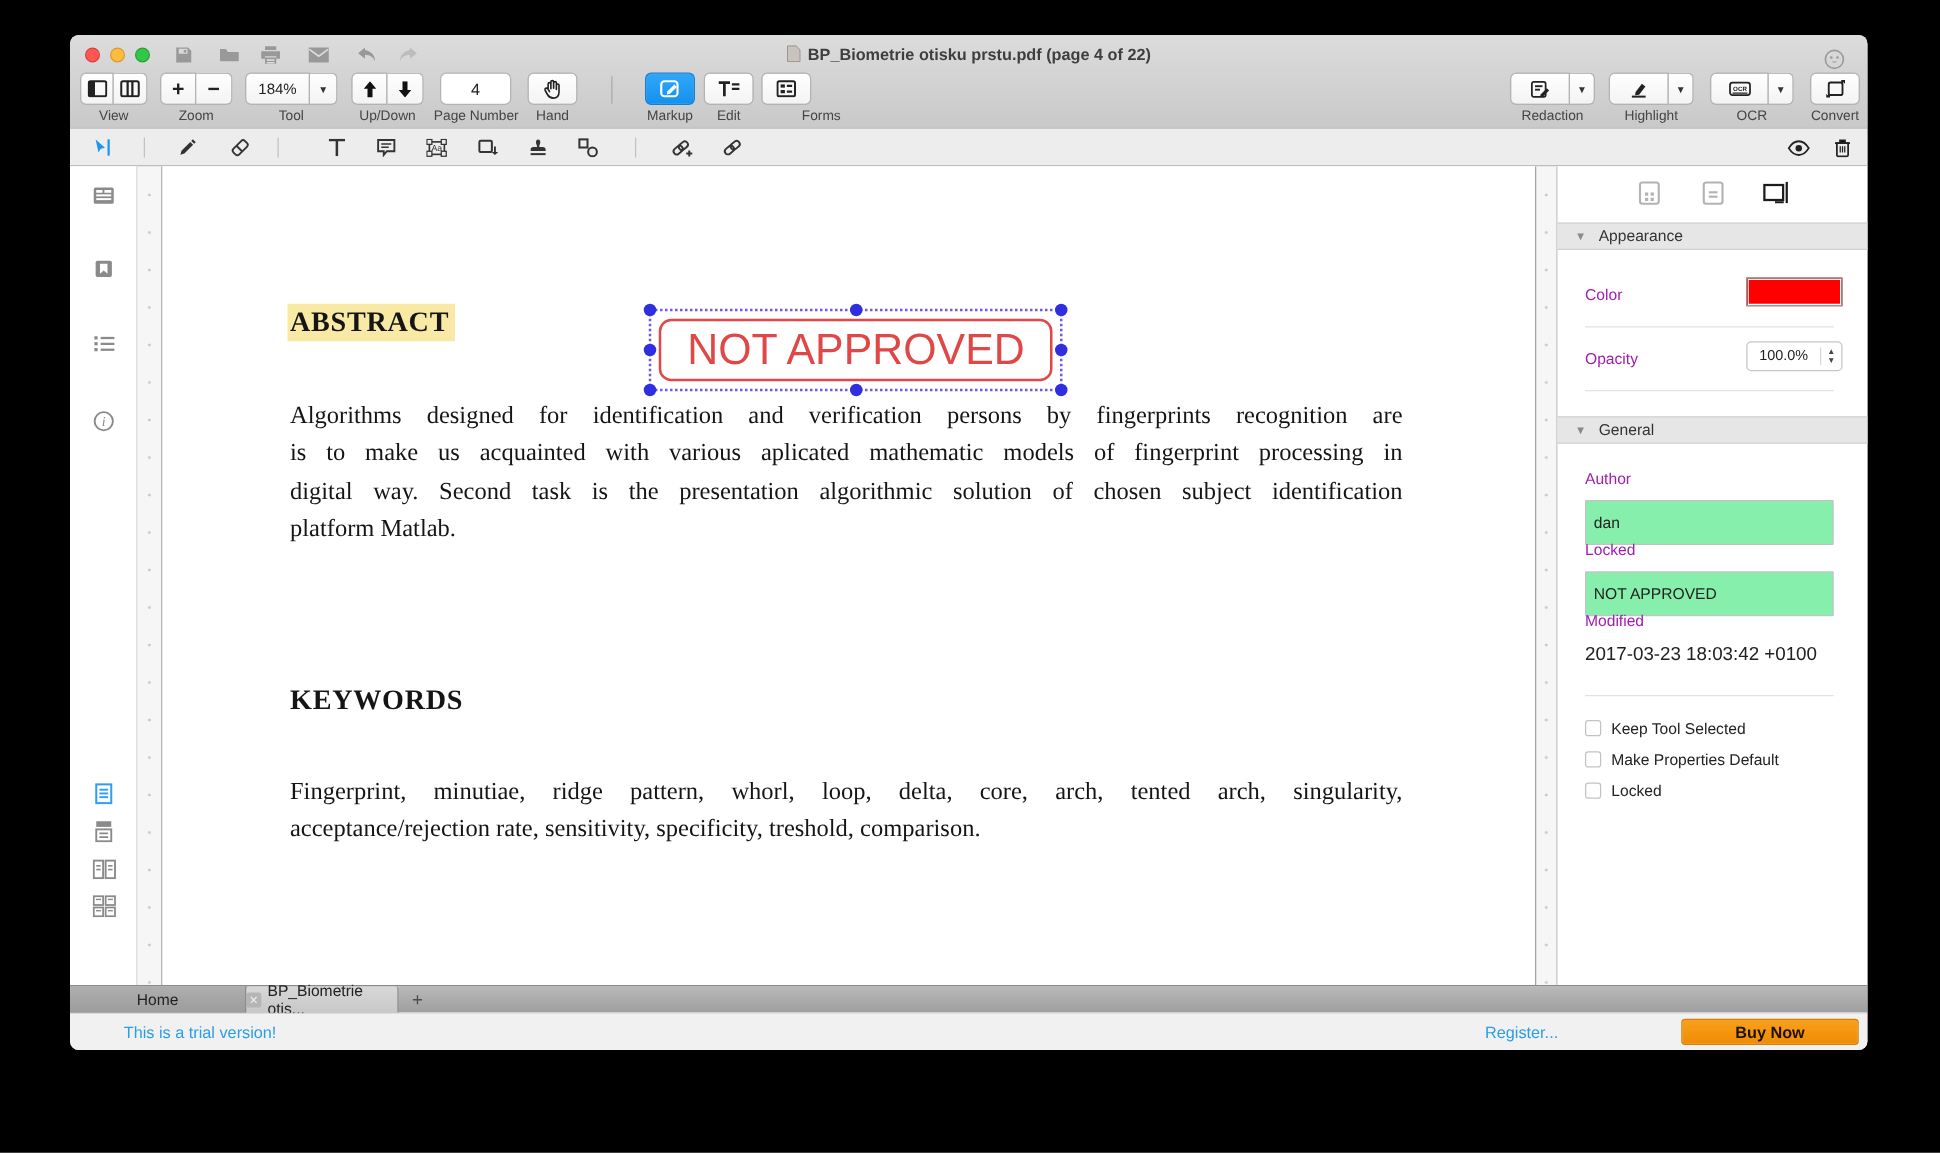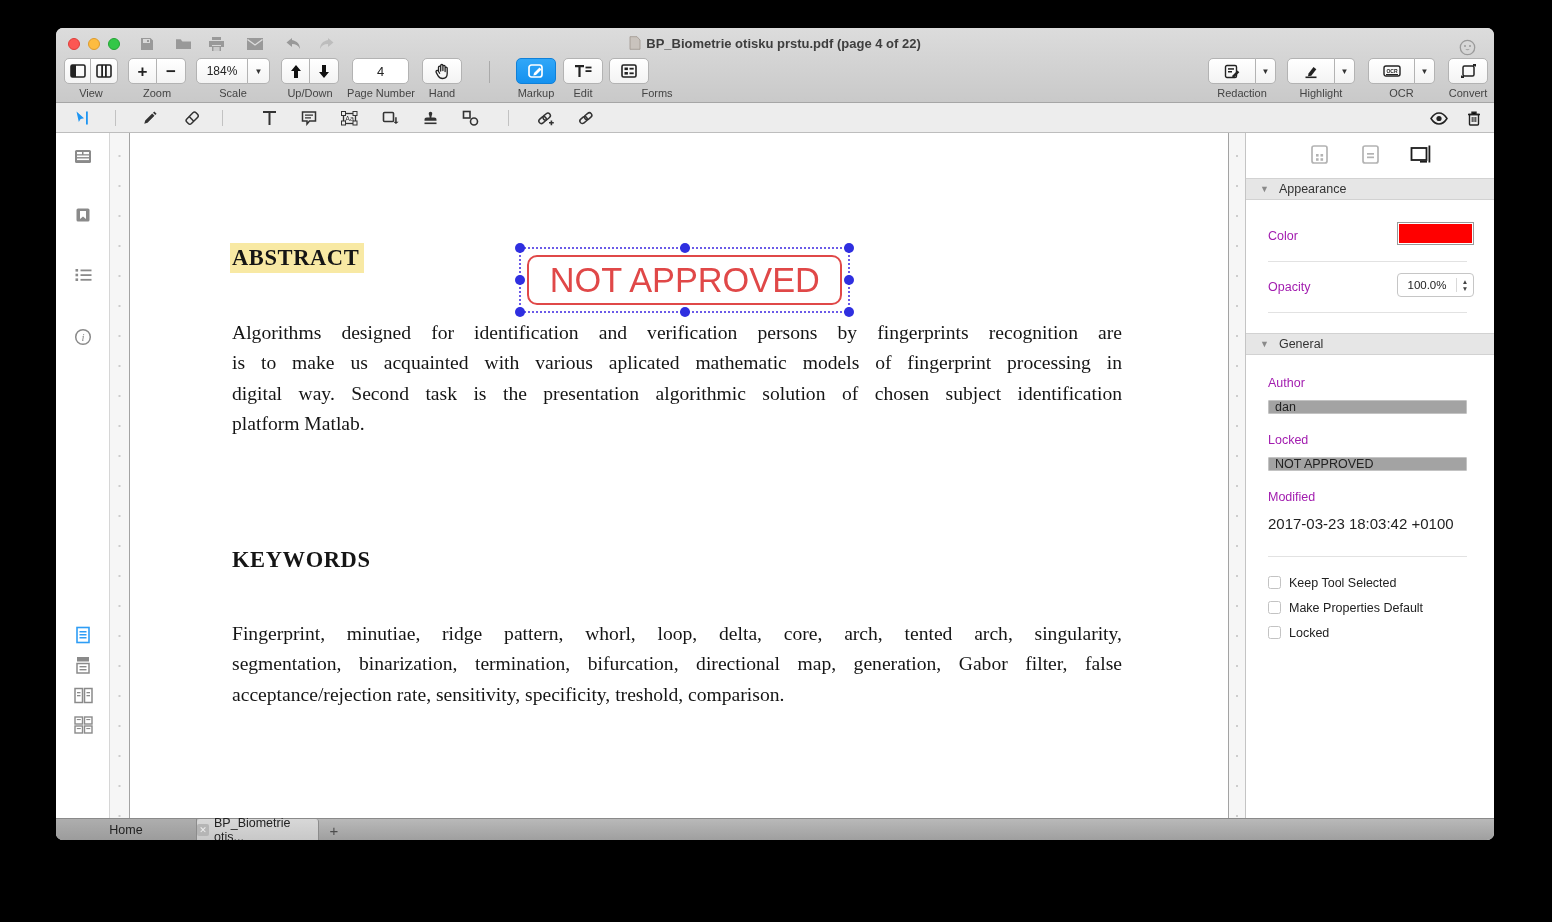--- a/index.html
+++ b/index.html
@@ -58,21 +58,21 @@
   .ptab.active{color:#1c1c1c;}
   .sec-header{position:absolute;left:0;right:0;height:22px;background:#e6e6e6;border-top:1px solid #d2d2d2;border-bottom:1px solid #d2d2d2;display:flex;align-items:center;}
   .disclosure{font-size:9px;color:#8a8a8a;margin:0 10px 0 14px;}
   .sec-title{font-size:12.5px;color:#333;}
   .p-label{position:absolute;left:22px;font-size:12.5px;color:#a21caf;}
   .swatch{position:absolute;left:151px;width:77px;height:23px;border:1px solid #9a9a9a;box-shadow:inset 0 0 0 1px #fff;}
   .p-divider{position:absolute;left:22px;right:27px;height:1px;background:#e2e2e2;}
   .stepper{position:absolute;left:151px;width:77px;height:24px;border:1px solid #c6c6c6;border-radius:4px;background:#fff;display:flex;align-items:center;}
   .stepper .val{flex:1;text-align:center;font-size:11.5px;color:#222;}
   .stepper .arrows{width:17px;border-left:1px solid #d9d9d9;display:flex;flex-direction:column;align-items:center;justify-content:center;font-size:6.5px;color:#444;line-height:1.1;}
-  .p-input{position:absolute;left:22px;width:199px;height:14px;border:1px solid #c3c3c3;background:#a3a3a3;font-size:12.5px;color:#222;padding:0 6px;font-family:"Liberation Sans",sans-serif;border-radius:1px;}
+  .p-input{position:absolute;left:22px;width:199px;height:36px;border:1px solid #c3c3c3;background:#86efac;font-size:12.5px;color:#222;padding:0 6px;font-family:"Liberation Sans",sans-serif;border-radius:1px;}
   .p-value{position:absolute;left:22px;font-size:15px;color:#222;}
   .cb-row{position:absolute;left:22px;display:flex;align-items:flex-start;gap:8px;}
   .cb-box{width:13px;height:13px;border:1.5px solid #c3c3c3;border-radius:2.5px;background:#fff;flex:none;}
   
   .tabbar{height:22px;background:linear-gradient(#b9b9b9,#9f9f9f);border-top:1px solid #8a8a8a;position:relative;flex:none;}
   .tab{position:absolute;top:0;height:22px;display:flex;align-items:center;justify-content:center;font-size:12.5px;color:#222;}
   .tab-home{left:0;width:141px;background:linear-gradient(#aeaeae,#9b9b9b);border-right:1px solid #8c8c8c;}
   .tab-active{left:141px;width:122px;background:linear-gradient(#d8d8d8,#c7c7c7);border-right:1px solid #8c8c8c;border-radius:3px 3px 0 0;gap:5px;}
   .tab-doc-icon{width:12px;height:12px;background:#b5b5b5;border-radius:2px;color:#eee;font-size:9px;line-height:12px;text-align:center;flex:none;}
   .tab-add{left:263px;width:30px;font-size:15px;color:#4c4c4c;}
@@ -167,21 +167,21 @@
         <span class="zoom-glyph">−</span>
       </div>
     <div class="tb-label" style="left:72px;width:58px">Zoom</div>
 
     <div class="tb-btn seg-l" style="left:140px;width:52px">
         <span class="scale-text">184%</span>
       </div>
     <div class="tb-btn seg-r" style="left:192px;width:22px">
         <span class="dd-arrow">▼</span>
       </div>
-    <div class="tb-label" style="left:140px;width:74px">Scale</div>
+    <div class="tb-label" style="left:140px;width:74px">Tool</div>
 
     <div class="tb-btn seg-l" style="left:225px;width:29px">
         <svg width="10" height="13" viewBox="0 0 10 13">
           <path fill="#111" d="M5 0 10 6H7v7H3V6H0z"></path>
         </svg>
       </div>
     <div class="tb-btn seg-r" style="left:254px;width:29px">
         <svg width="10" height="13" viewBox="0 0 10 13">
           <path fill="#111" d="M5 13 0 7h3V0h4v7h3z"></path>
         </svg>
@@ -471,21 +471,20 @@
         <div class="jline">Algorithms designed for identification and verification persons by fingerprints recognition are</div>
         <div class="jline">is to make us acquainted with various aplicated mathematic models of  fingerprint processing in</div>
         <div class="jline">digital way. Second task is the presentation algorithmic solution of chosen subject identification</div>
         <div class="jline jlast">platform Matlab.</div>
       </div>
 
       <div class="doc-heading" style="left:102px;top:414px">KEYWORDS</div>
 
       <div class="para" style="left:102px;top:486px">
         <div class="jline">Fingerprint, minutiae, ridge pattern, whorl, loop, delta, core, arch, tented arch, singularity,</div>
-        <div class="jline">segmentation, binarization, termination, bifurcation, directional map, generation, Gabor filter, false</div>
         <div class="jline jlast">acceptance/rejection rate, sensitivity, specificity, treshold, comparison.</div>
       </div>
     </div>
 
     <div class="gutter g-right"></div>
 
     <div class="panel">
       <div class="panel-tabs">
         <div class="ptab">
           <svg width="19" height="21" viewBox="0 0 19 21">
@@ -572,13 +571,18 @@
       </div>
     <div class="tab tab-active">
       <span class="tab-doc-icon">✕</span>
       <span>BP_Biometrie otis...</span>
     </div>
     <div class="tab tab-add">
         <span>+</span>
       </div>
   </div>
 
+  <div class="trialbar">
+    <div class="trial-msg">This is a trial version!</div>
+    <div class="register">Register...</div>
+    <div class="buy-btn">Buy Now</div>
+  </div>
 </div>
 
 </body></html>

